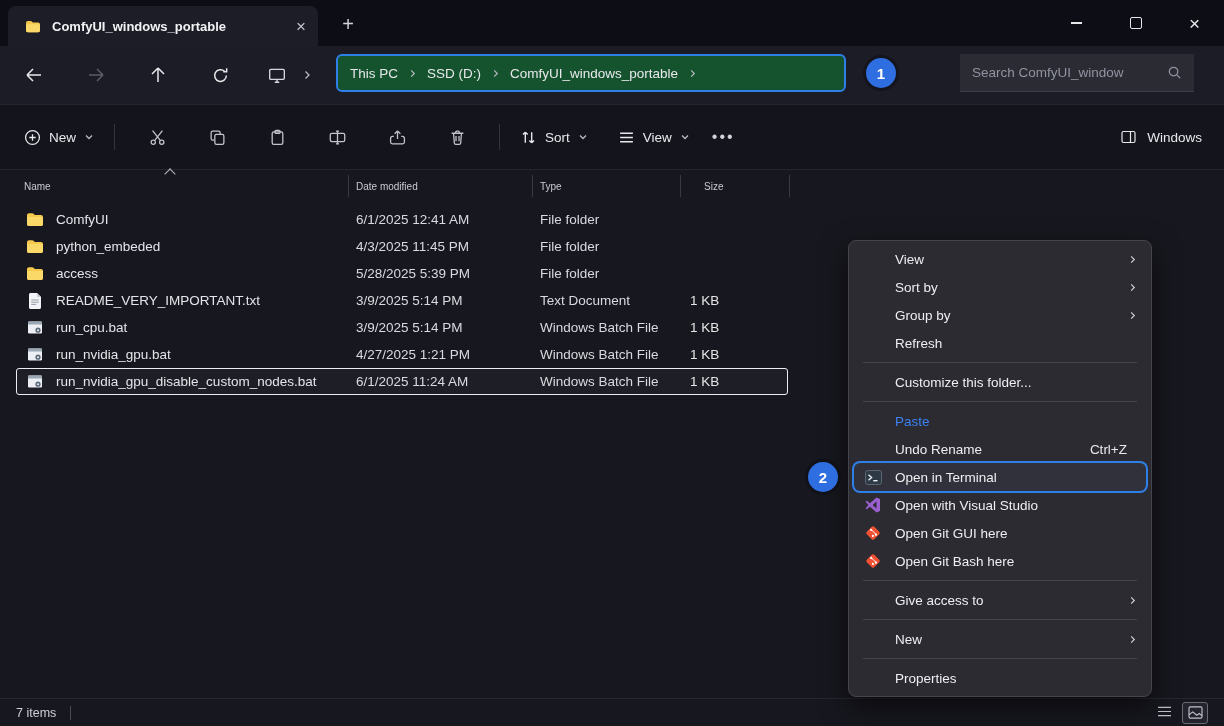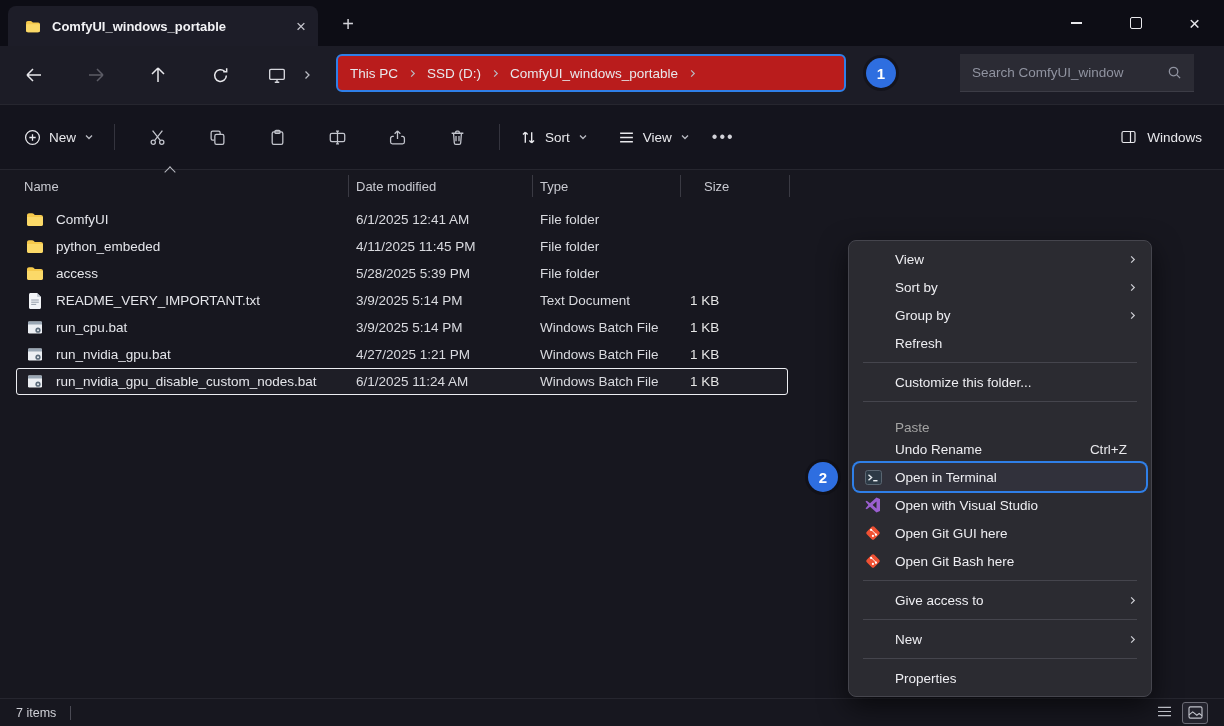--- a/index.html
+++ b/index.html
@@ -21,21 +21,21 @@
   .closex{font-size:19px;font-weight:300;line-height:1;}
 
   
   .navbar{position:absolute;top:46px;left:0;right:0;height:58px;background:#1c1c26;
           border-bottom:1px solid #26262f;}
   .navbtn{position:absolute;top:12px;width:34px;height:34px;display:flex;align-items:center;
           justify-content:center;color:#e8e8ec;border-radius:4px;}
   .navbtn.disabled{color:#5c5c66;}
   .pc-chip{position:absolute;left:268px;top:10px;height:38px;display:flex;align-items:center;gap:16px;color:#d6d7dd;}
   .addressbar{position:absolute;left:336px;top:8px;width:510px;height:38px;box-sizing:border-box;
-              border:2px solid #2f7fe8;border-radius:6px;background:#b91c1c;display:flex;
+              border:2px solid #2f7fe8;border-radius:6px;background:#14532d;display:flex;
               align-items:center;padding:0 12px;gap:10px;font-size:13.5px;color:#e8e8ec;}
   .crumb{white-space:nowrap;}
   .crumb-sep{display:flex;align-items:center;color:#b9bac2;}
   .anno-badge{width:30px;height:30px;border-radius:50%;background:#2e6ee0;color:#fff;
               font-size:15px;font-weight:700;display:flex;align-items:center;justify-content:center;
               box-shadow:0 0 0 3px rgba(10,10,18,.45);}
   .badge1{position:absolute;left:866px;top:12px;}
   .searchbox{position:absolute;left:960px;top:8px;width:234px;height:38px;box-sizing:border-box;
              background:#2b2b34;border-radius:0;border-bottom:1px solid #3c3c46;display:flex;
              align-items:center;padding:0 12px;font-size:13.5px;color:#9093a0;gap:8px;}
@@ -48,21 +48,21 @@
   .tb-new{margin-left:16px;}
   .tb-sep{width:1px;height:26px;background:#34343e;margin:0 12px;}
   .tb-icon{width:38px;height:34px;display:flex;align-items:center;justify-content:center;
            margin:0 11px;color:#c3c5cd;border-radius:4px;}
   .tb-dots{font-size:16px;letter-spacing:2px;color:#d2d2d8;margin-left:14px;}
   .tb-preview{margin-left:auto;margin-right:22px;display:flex;align-items:center;gap:10px;color:#e8e8ec;}
   .chevdn{display:flex;align-items:center;color:#b9bac2;}
 
   
   .list-header{position:absolute;top:169px;left:16px;width:774px;height:34px;display:flex;
-               align-items:center;color:#c9cad1;font-size:13px;}
+               align-items:center;color:#c9cad1;font-size:10px;}
   .lh-name{width:336px;padding-left:8px;box-sizing:border-box;position:relative;}
   .lh-date{width:184px;padding-left:4px;box-sizing:border-box;}
   .lh-type{width:154px;padding-left:4px;box-sizing:border-box;}
   .lh-size{width:86px;padding-left:14px;box-sizing:border-box;}
   .sort-caret{position:absolute;left:150px;top:-11px;width:7px;height:7px;
               border-left:1.5px solid #b9bac2;border-top:1.5px solid #b9bac2;transform:rotate(45deg);}
   .hdiv{position:absolute;top:6px;width:1px;height:22px;background:#3a3a43;}
 
   
   .file-list{position:absolute;top:206px;left:16px;width:772px;}
@@ -78,21 +78,21 @@
   
   .context-menu{position:absolute;left:848px;top:240px;width:304px;box-sizing:border-box;
                 background:#2b2b31;border:1px solid #45454d;border-radius:8px;
                 box-shadow:0 10px 28px rgba(0,0,0,.6);padding:4px 0;z-index:6;font-size:13.5px;}
   .cm-item{height:28px;display:flex;align-items:center;margin:0 5px;padding:0 9px 0 11px;
            border-radius:4px;color:#eeeef2;position:relative;}
   .cm-icon{width:30px;display:flex;align-items:center;}
   .cm-label{white-space:nowrap;}
   .cm-right{margin-left:auto;display:flex;align-items:center;color:#cfd0d6;}
   .cm-shortcut{margin-left:auto;padding-right:10px;color:#e8e8ec;}
-  .cm-item.disabled{color:#a3a3a3;align-items:flex-end;}
+  .cm-item.disabled{color:#3b82f6;}
   .cm-div{height:1px;background:#45454d;margin:5px 14px;}
   .cm-item.highlight{box-shadow:0 0 0 2px #2f7fe8;background:#31313b;border-radius:6px;}
   .badge2{position:absolute;left:-46px;top:50%;transform:translateY(-50%);}
 
   
   .statusbar{position:absolute;left:0;right:0;bottom:0;height:27px;background:#17171f;
              border-top:1px solid #26262f;display:flex;align-items:center;padding:0 16px;
              font-size:12.5px;color:#cfd0d6;}
   .sb-div{width:1px;height:14px;background:#4a4a54;margin-left:14px;}
   .sb-views{margin-left:auto;display:flex;gap:6px;}
@@ -319,21 +319,21 @@
     <div class="file-row">
       <div class="c-name">
           <span class="ficon">
             <svg width="18" height="15" viewBox="0 0 18 15">
               <path d="M1 3.2C1 2.1 1.9 1.2 3 1.2h3.2c.5 0 1 .2 1.4.6l1.2 1.2H15c1.1 0 2 .9 2 2v7c0 1.1-.9 2-2 2H3c-1.1 0-2-.9-2-2z" fill="#f5c94c"></path>
               <path d="M1 5h16v7c0 1.1-.9 2-2 2H3c-1.1 0-2-.9-2-2z" fill="#fbd968"></path>
             </svg>
           </span>
           <span>python_embeded</span>
         </div>
-      <div class="c-date">4/11/2025 11:45 PM</div>
+      <div class="c-date">4/3/2025 11:45 PM</div>
       <div class="c-type">File folder</div>
       <div class="c-size"></div>
     </div>
 
     <div class="file-row">
       <div class="c-name">
           <span class="ficon">
             <svg width="18" height="15" viewBox="0 0 18 15">
               <path d="M1 3.2C1 2.1 1.9 1.2 3 1.2h3.2c.5 0 1 .2 1.4.6l1.2 1.2H15c1.1 0 2 .9 2 2v7c0 1.1-.9 2-2 2H3c-1.1 0-2-.9-2-2z" fill="#f5c94c"></path>
               <path d="M1 5h16v7c0 1.1-.9 2-2 2H3c-1.1 0-2-.9-2-2z" fill="#fbd968"></path>

